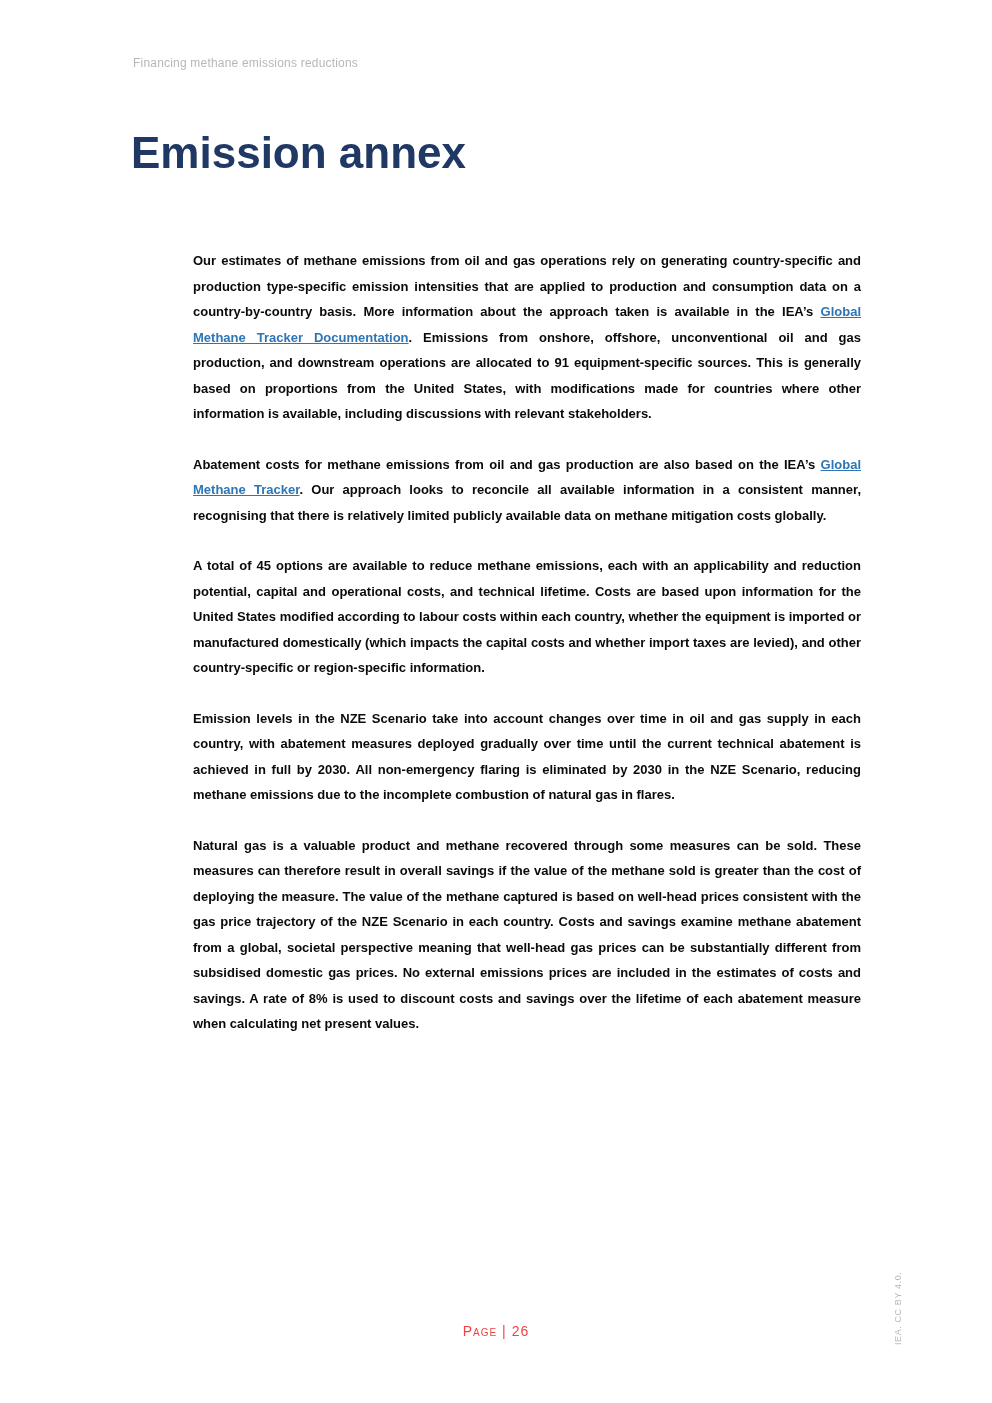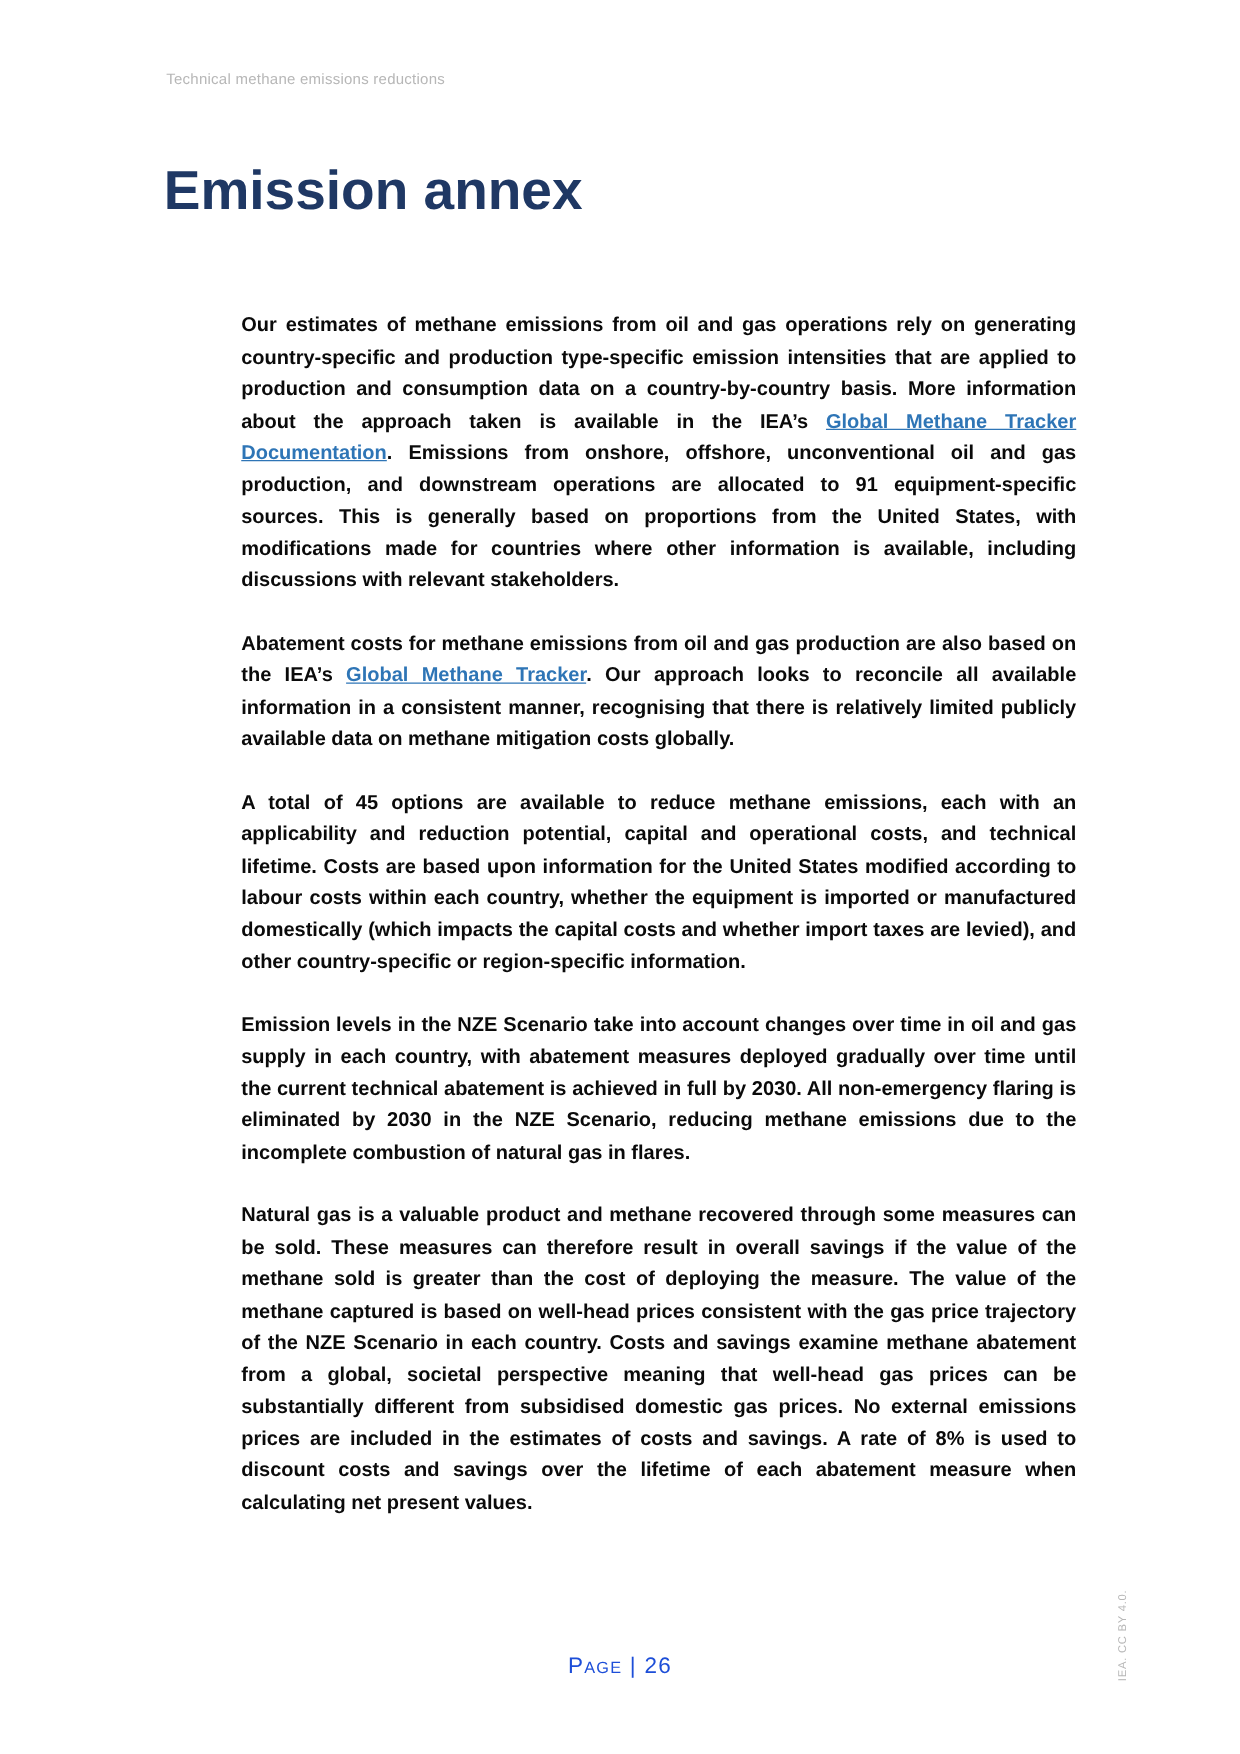--- a/index.html
+++ b/index.html
@@ -25,51 +25,51 @@
   .page-title{
     position:absolute;left:131px;top:128px;margin:0;
     font-size:44px;font-weight:700;color:var(--title-color);
     letter-spacing:0px;
   }
   .body-text{
     position:absolute;left:193px;top:248px;width:668px;
   }
   .body-text p{
     margin:0 0 25px 0;
-    font-size:16px;line-height:25.5px;
+    font-size:13px;line-height:25.5px;
     font-weight:700;color:var(--body-color);
     text-align:justify;
   }
   .body-text a{
     color:var(--link-color);
     text-decoration:underline;
     cursor:pointer;
   }
   .page-footer{
     position:absolute;left:0;top:1322px;width:100%;
     text-align:center;
   }
   .page-label{
     font-variant:small-caps;
-    font-size:18px;color:#1d4ed8;
+    font-size:14px;color:#ef4444;
     letter-spacing:1px;
   }
   .side-note{
     position:absolute;left:893px;top:1345px;
     transform:rotate(-90deg);
     transform-origin:left top;
     white-space:nowrap;
     font-size:9px;color:var(--muted-color);
     letter-spacing:0.6px;
   }
 </style>
 </head>
 <body>
 
-<div class="running-header">Technical methane emissions reductions</div>
+<div class="running-header">Financing methane emissions reductions</div>
 
 <h1 class="page-title">Emission annex</h1>
 
 <div class="body-text" id="paragraphs">
     <p><span>Our estimates of methane emissions from oil and gas operations rely on generating country-specific and production type-specific emission intensities that are applied to production and consumption data on a country-by-country basis. More information about the approach taken is available in the IEA’s </span><a href="#">Global Methane Tracker Documentation</a><span>. Emissions from onshore, offshore, unconventional oil and gas production, and downstream operations are allocated to 91 equipment-specific sources. This is generally based on proportions from the United States, with modifications made for countries where other information is available, including discussions with relevant stakeholders.</span></p>
     <p><span>Abatement costs for methane emissions from oil and gas production are also based on the IEA’s </span><a href="#">Global Methane Tracker</a><span>. Our approach looks to reconcile all available information in a consistent manner, recognising that there is relatively limited publicly available data on methane mitigation costs globally.</span></p>
     <p><span>A total of 45 options are available to reduce methane emissions, each with an applicability and reduction potential, capital and operational costs, and technical lifetime. Costs are based upon information for the United States modified according to labour costs within each country, whether the equipment is imported or manufactured domestically (which impacts the capital costs and whether import taxes are levied), and other country-specific or region-specific information.</span></p>
     <p><span>Emission levels in the NZE Scenario take into account changes over time in oil and gas supply in each country, with abatement measures deployed gradually over time until the current technical abatement is achieved in full by 2030. All non-emergency flaring is eliminated by 2030 in the NZE Scenario, reducing methane emissions due to the incomplete combustion of natural gas in flares.</span></p>
     <p><span>Natural gas is a valuable product and methane recovered through some measures can be sold. These measures can therefore result in overall savings if the value of the methane sold is greater than the cost of deploying the measure. The value of the methane captured is based on well-head prices consistent with the gas price trajectory of the NZE Scenario in each country. Costs and savings examine methane abatement from a global, societal perspective meaning that well-head gas prices can be substantially different from subsidised domestic gas prices. No external emissions prices are included in the estimates of costs and savings. A rate of 8% is used to discount costs and savings over the lifetime of each abatement measure when calculating net present values.</span></p>
   </div>

